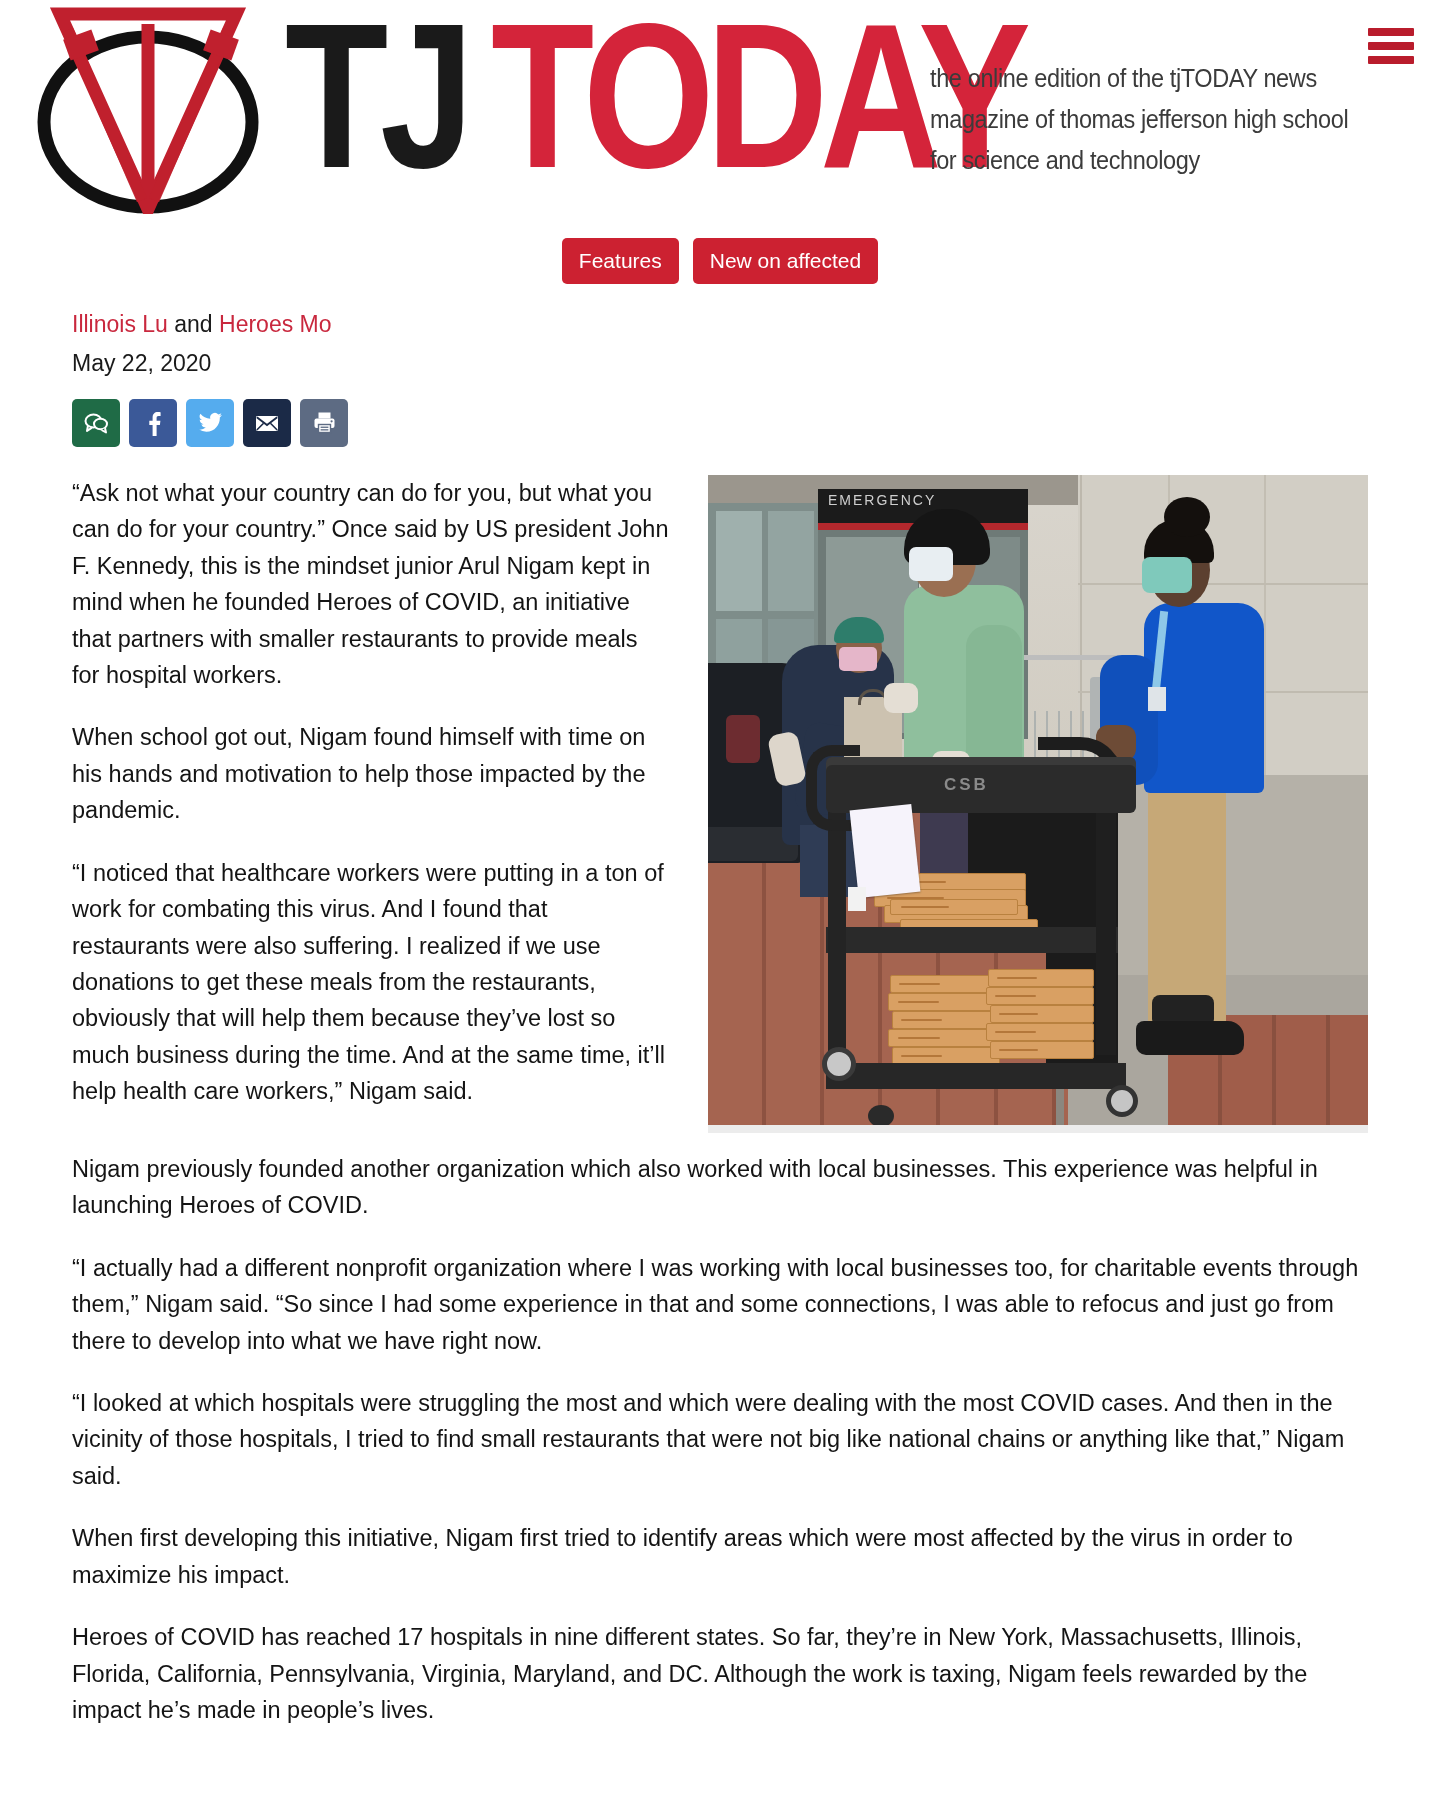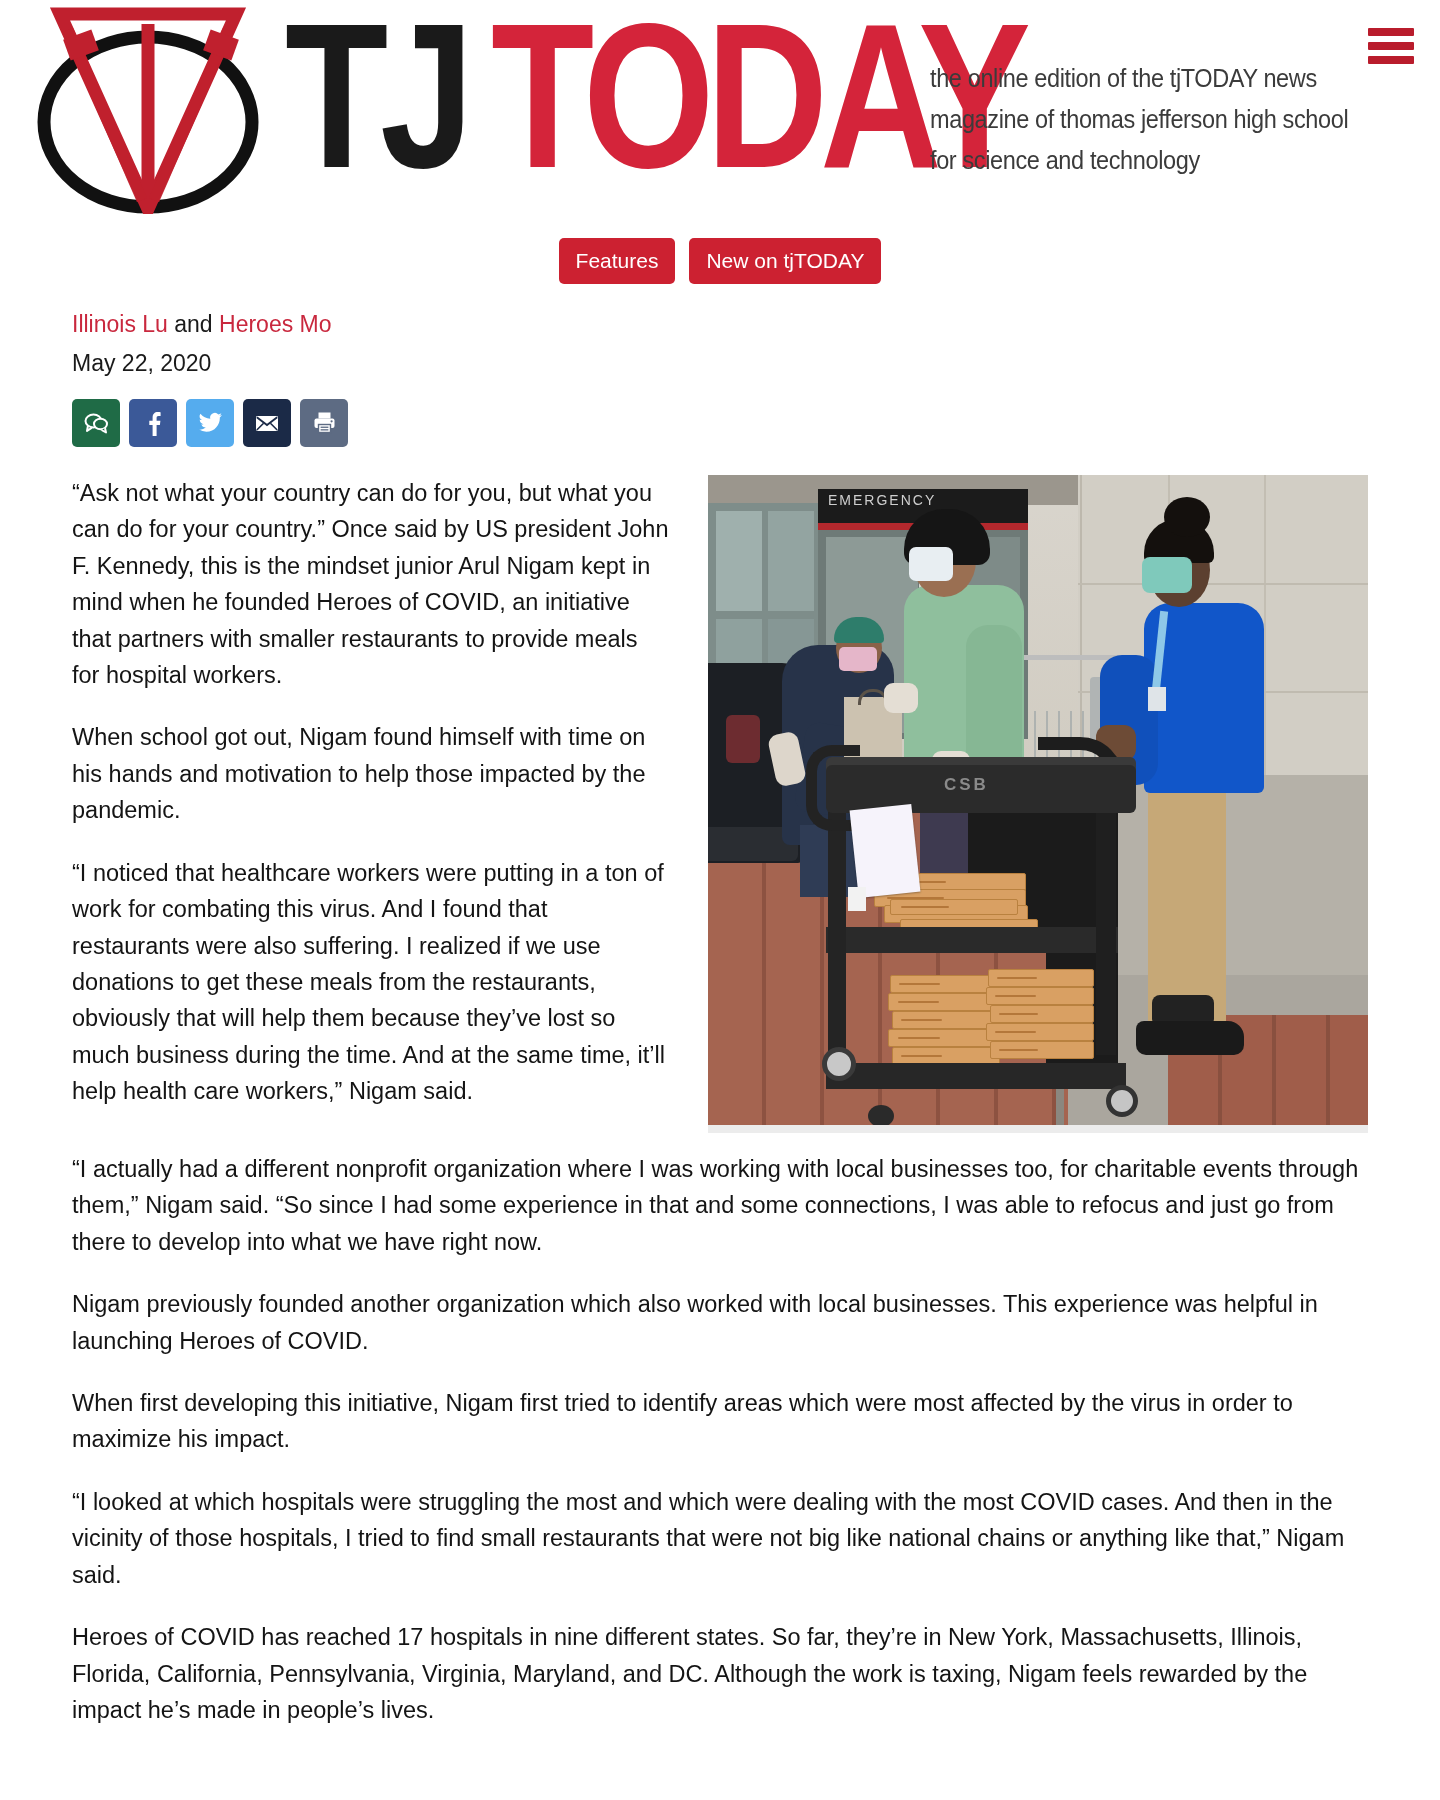--- a/index.html
+++ b/index.html
@@ -288,21 +288,21 @@
 
     <div class="hamburger">
       <span></span>
       <span></span>
       <span></span>
     </div>
   </header>
 
   <nav class="cat-row">
     <button class="cat-pill">Features</button>
-    <button class="cat-pill">New on tjTODAY</button>
+    <button class="cat-pill">New on affected</button>
   </nav>
 
   <article class="article">
 
 
     <div class="byline">
       <a href="#">Illinois Lu</a><span class="conj"> and </span><a href="#">Heroes Mo</a>
     </div>
 
     <div class="pubdate">May 22, 2020</div>
@@ -463,20 +463,20 @@
         <div class="ph wheel3"></div>
       </div>
     </figure>
 
     <p class="body-p">“Ask not what your country can do for you, but what you can do for your country.” Once said by US president John F. Kennedy, this is the mindset junior Arul Nigam kept in mind when he founded Heroes of COVID, an initiative that partners with smaller restaurants to provide meals for hospital workers.</p>
     <p class="body-p">When school got out, Nigam found himself with time on his hands and motivation to help those impacted by the pandemic.</p>
     <p class="body-p">“I noticed that healthcare workers were putting in a ton of work for combating this virus. And I found that restaurants were also suffering. I realized if we use donations to get these meals from the restaurants, obviously that will help them because they’ve lost so much business during the time. And at the same time, it’ll help health care workers,” Nigam said.</p>
 
     <div class="clearer"></div>
 
+    <p class="body-p">Nigam previously founded another organization which also worked with local businesses. This experience was helpful in launching Heroes of COVID.</p>
     <p class="body-p">“I actually had a different nonprofit organization where I was working with local businesses too, for charitable events through them,” Nigam said. “So since I had some experience in that and some connections, I was able to refocus and just go from there to develop into what we have right now.</p>
-    <p class="body-p">Nigam previously founded another organization which also worked with local businesses. This experience was helpful in launching Heroes of COVID.</p>
+    <p class="body-p">“I looked at which hospitals were struggling the most and which were dealing with the most COVID cases. And then in the vicinity of those hospitals, I tried to find small restaurants that were not big like national chains or anything like that,” Nigam said.</p>
     <p class="body-p">When first developing this initiative, Nigam first tried to identify areas which were most affected by the virus in order to maximize his impact.</p>
-    <p class="body-p">“I looked at which hospitals were struggling the most and which were dealing with the most COVID cases. And then in the vicinity of those hospitals, I tried to find small restaurants that were not big like national chains or anything like that,” Nigam said.</p>
     <p class="body-p">Heroes of COVID has reached 17 hospitals in nine different states. So far, they’re in New York, Massachusetts, Illinois, Florida, California, Pennsylvania, Virginia, Maryland, and DC. Although the work is taxing, Nigam feels rewarded by the impact he’s made in people’s lives.</p>
 
   </article>
 </div>
 
 </body></html>

